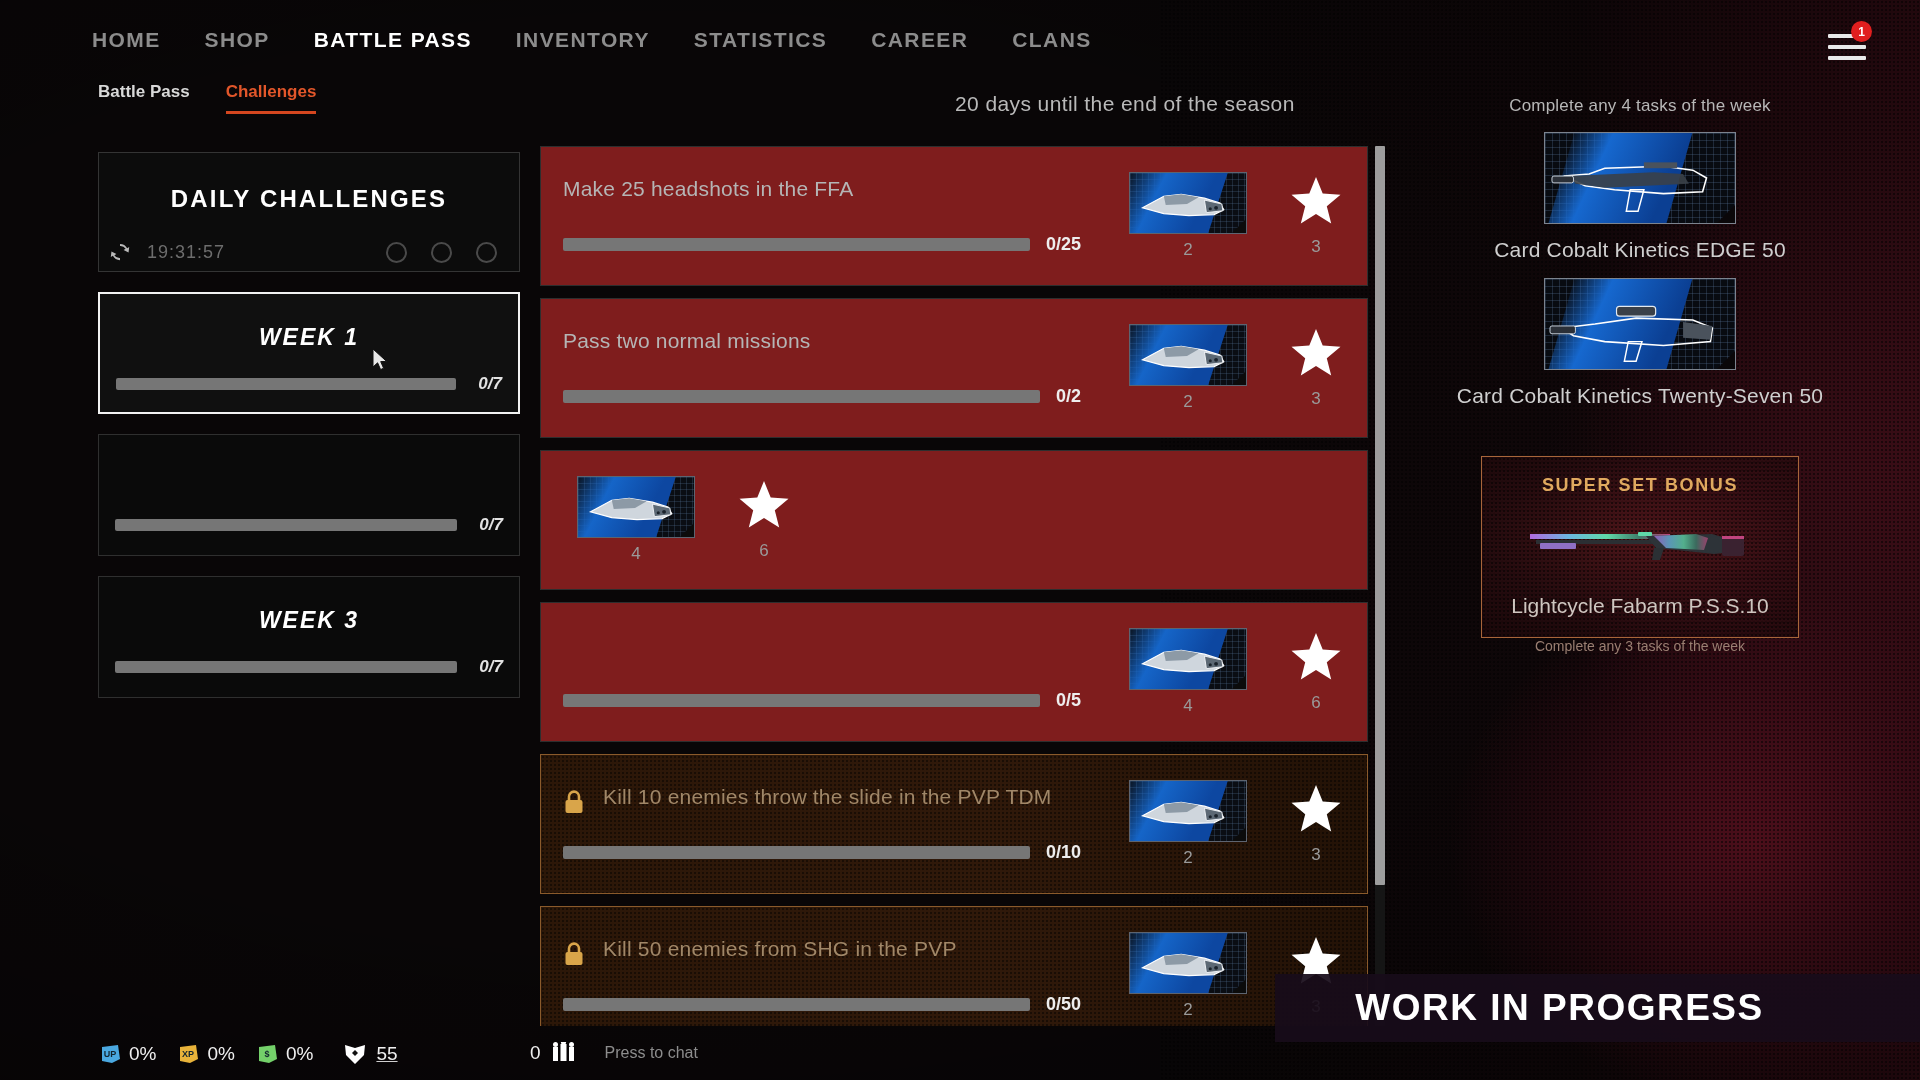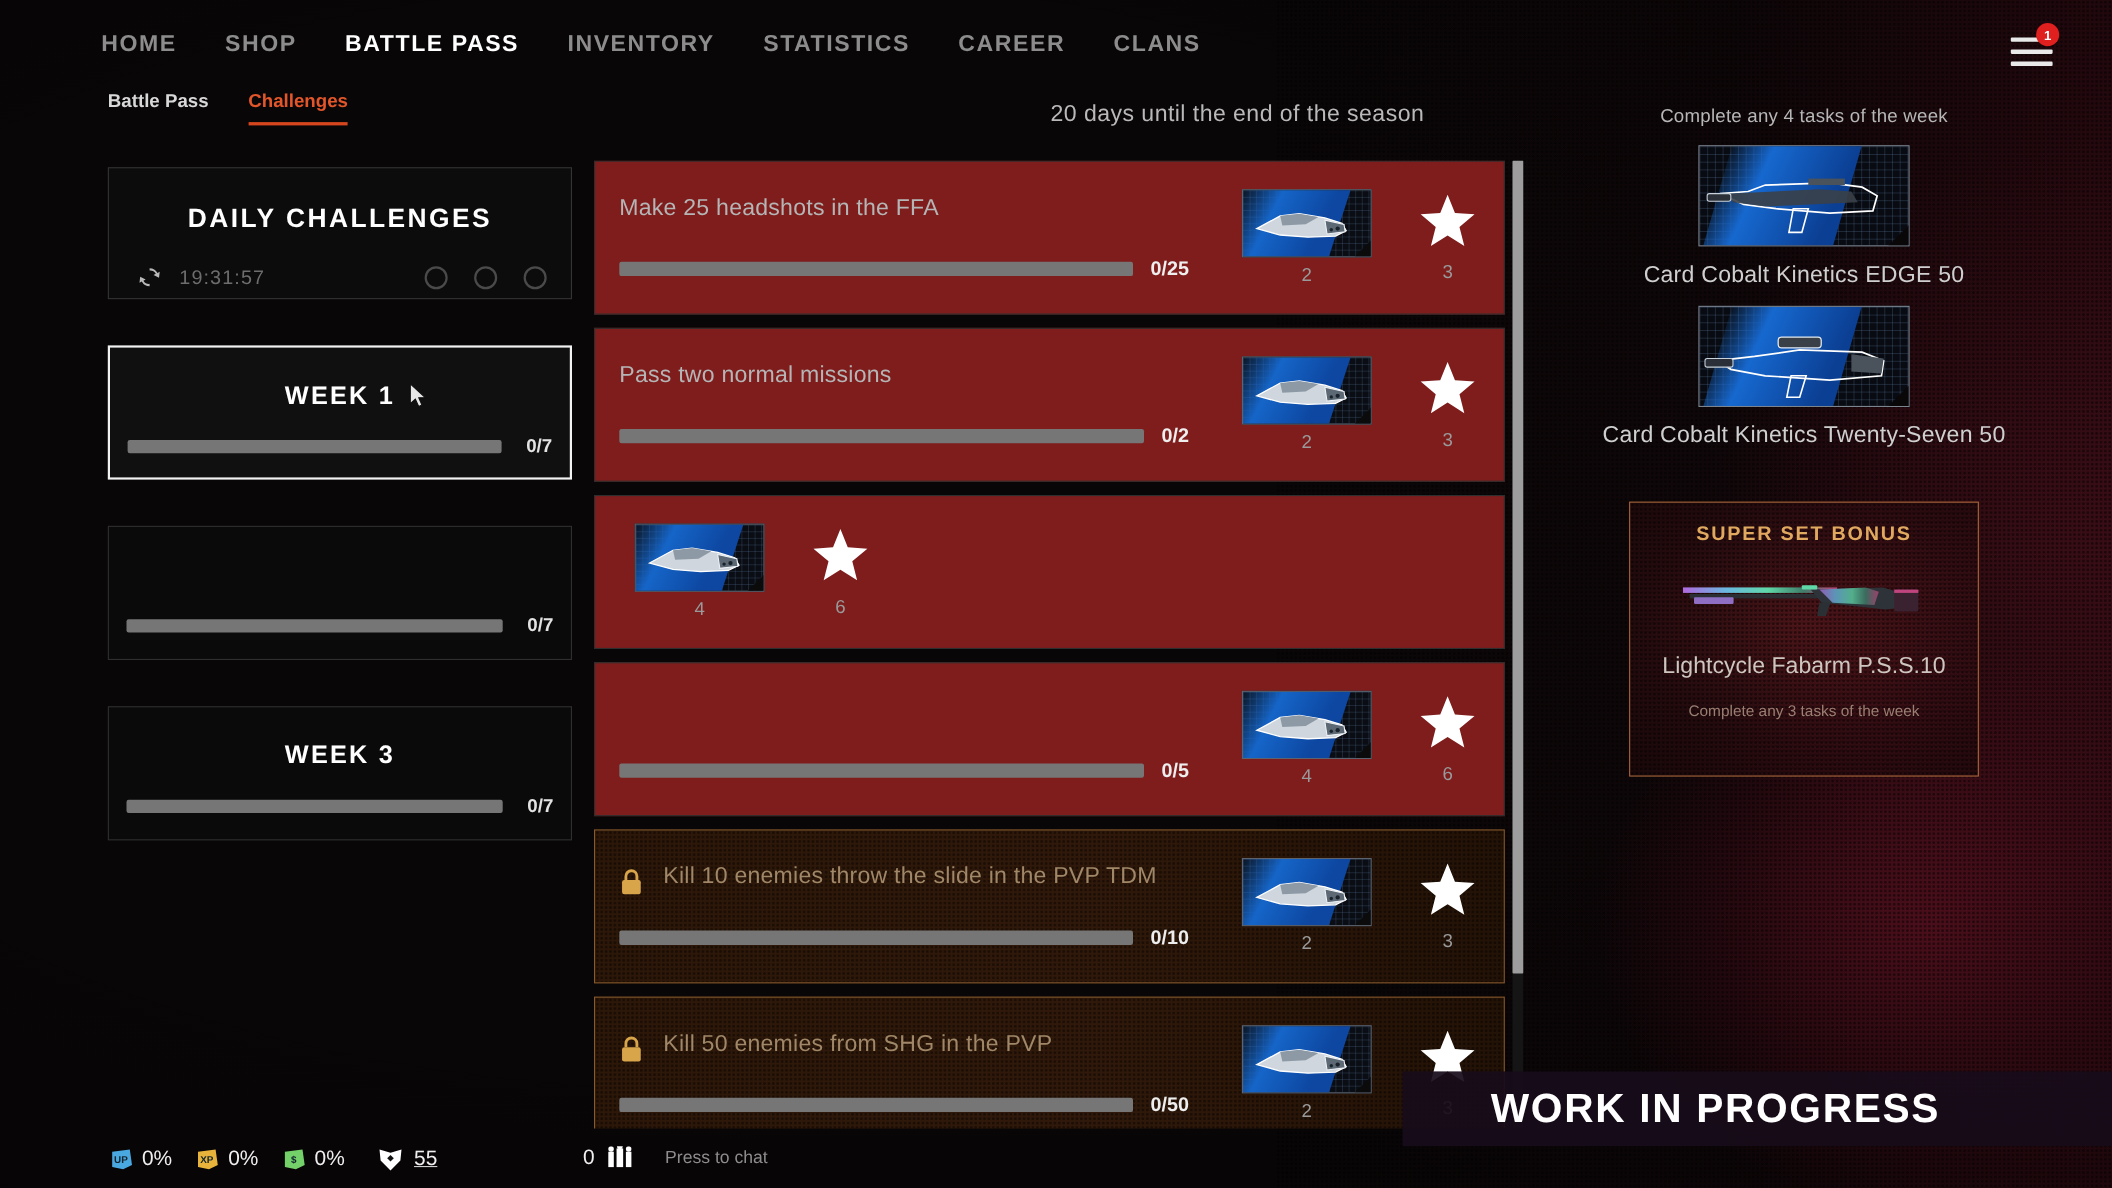--- a/index.html
+++ b/index.html
@@ -62,28 +62,28 @@
 
   
   #leftcol{position:absolute;left:98px;top:152px;width:422px;z-index:15;}
 
   #daily-card{
     border:1px solid #343434;background:#0c0c0c;height:120px;position:relative;
   }
   #daily-title{
     text-align:center;font-size:24px;font-weight:700;letter-spacing:2.2px;color:#fff;padding-top:32px;
   }
-  #daily-row{position:absolute;left:24px;right:22px;top:86px;display:flex;align-items:center;}
+  #daily-row{position:absolute;left:8px;right:22px;top:86px;display:flex;align-items:center;}
   #refresh-icon{width:26px;height:26px;flex:0 0 26px;}
   #daily-timer{font-size:18px;color:#6d6d6d;margin-left:14px;letter-spacing:1px;}
   #daily-dots{margin-left:auto;display:flex;gap:24px;}
   .daily-dot{width:21px;height:21px;border-radius:50%;border:2px solid #4a4a4a;}
 
   .week-card{
-    margin-top:42px;border:1px solid #2f2f2f;background:#0a0a0a;height:122px;position:relative;cursor:pointer;
+    margin-top:20px;border:1px solid #2f2f2f;background:#0a0a0a;height:122px;position:relative;cursor:pointer;font-style:italic;
   }
   .week-card.selected{border:2px solid #f2f2f2;background:#101010;}
   .week-title{text-align:center;font-size:23px;font-weight:700;letter-spacing:2px;color:#fff;padding-top:30px;}
   .week-prog-row{position:absolute;left:16px;right:16px;top:80px;display:flex;align-items:center;gap:8px;}
   .bar-track{flex:1;height:12px;background:#767676;border-radius:2px;position:relative;overflow:hidden;}
   .bar-fill{position:absolute;left:0;top:0;bottom:0;background:#c9c9c9;}
   .week-frac{font-size:17px;color:#e2e2e2;font-weight:700;min-width:38px;text-align:right;}
 
   
   #centercol{position:absolute;left:540px;top:146px;width:845px;height:880px;z-index:15;overflow:hidden;}
@@ -154,21 +154,21 @@
     background:linear-gradient(100deg, rgba(12,80,170,0) 0%, #1668cf 30%, #0b3f93 85%);
     transform:skewX(-16deg);
   }
   .rc-card .cut{
     position:absolute;right:-1px;bottom:-1px;width:20px;height:20px;background:#0a0709;
     clip-path:polygon(100% 0,100% 100%,0 100%);
   }
   .rc-name{margin-top:14px;font-size:21px;color:#cfcfcf;letter-spacing:.2px;}
 
   #superset{
-    margin:48px auto 0;width:318px;height:250px;position:relative;border:1px solid #a8663a;
+    margin:48px auto 0;width:318px;height:182px;position:relative;border:1px solid #a8663a;
     background:
       radial-gradient(rgba(0,0,0,.5) 1px, rgba(0,0,0,0) 1.4px) 0 0/4px 4px,
       radial-gradient(ellipse 80% 70% at 50% 45%, rgba(150,40,45,.42) 0%, rgba(60,16,20,.5) 60%, rgba(30,8,10,.75) 100%);
   }
   #superset-title{padding-top:18px;font-size:18px;font-weight:700;letter-spacing:1.6px;color:#e0a95f;}
   #superset-gun{margin:26px auto 0;width:228px;height:46px;position:relative;}
   #superset-name{margin-top:26px;font-size:21px;color:#cfc6c0;}
   #superset-sub{margin-top:20px;font-size:14px;color:#9a7f72;}
 
   

